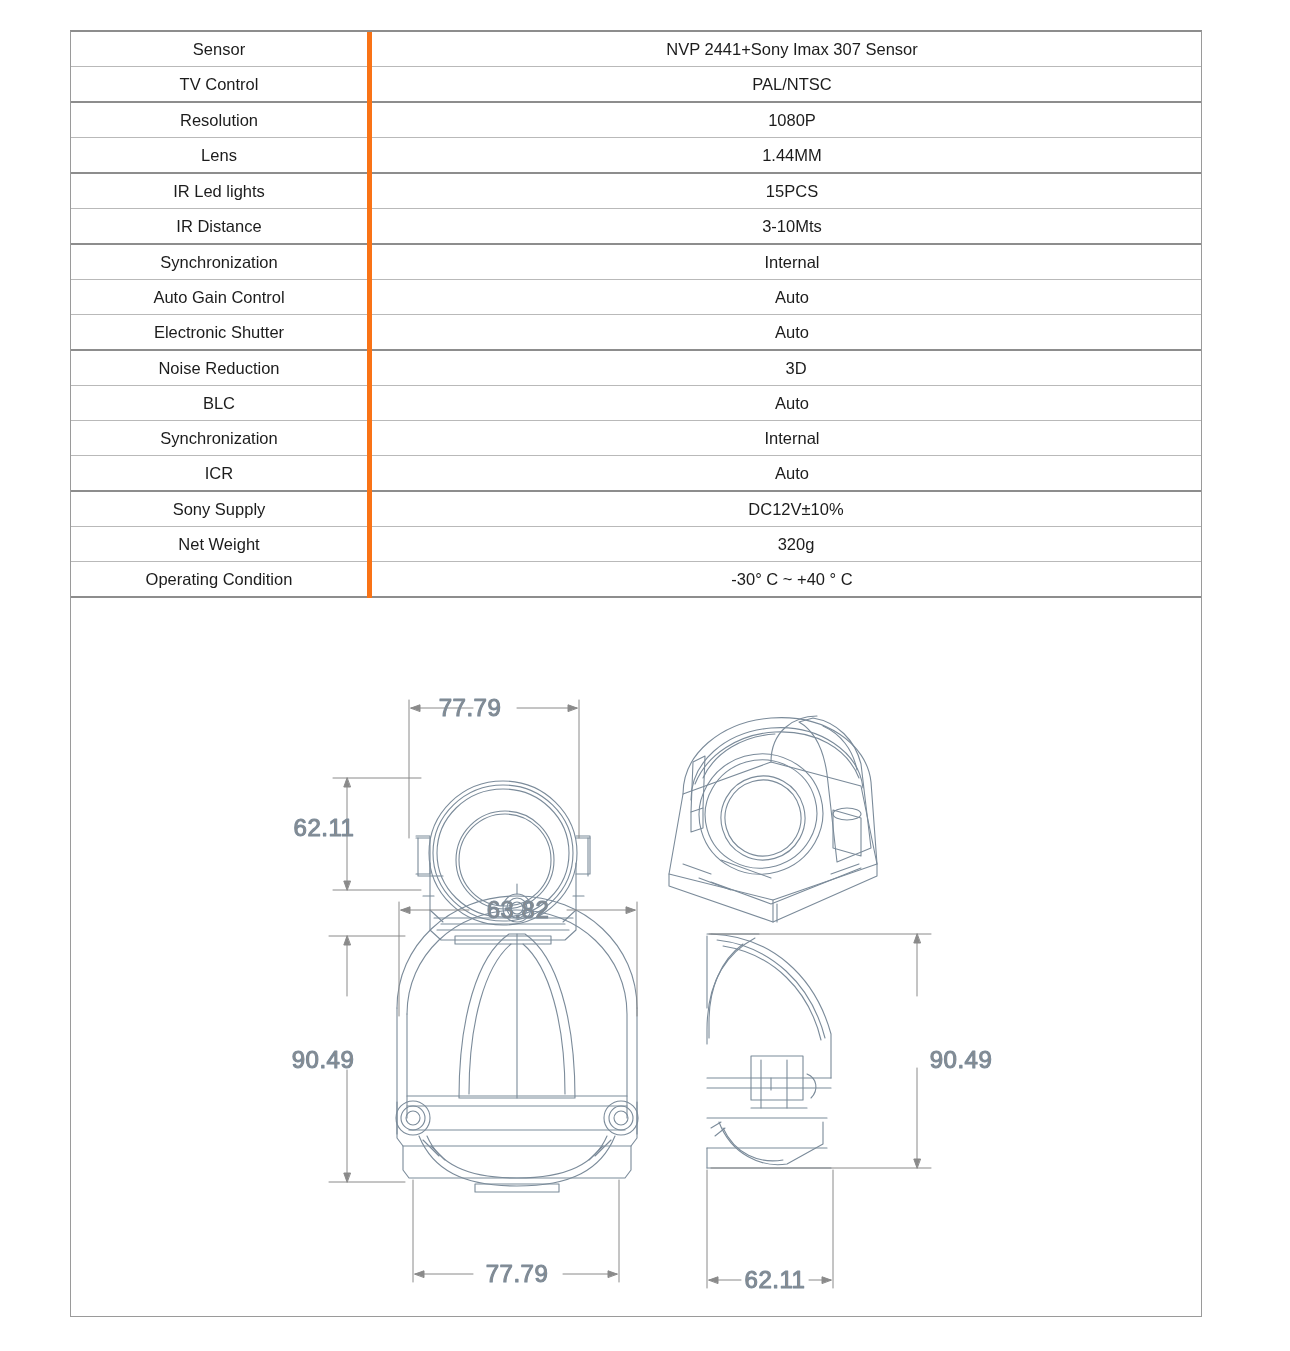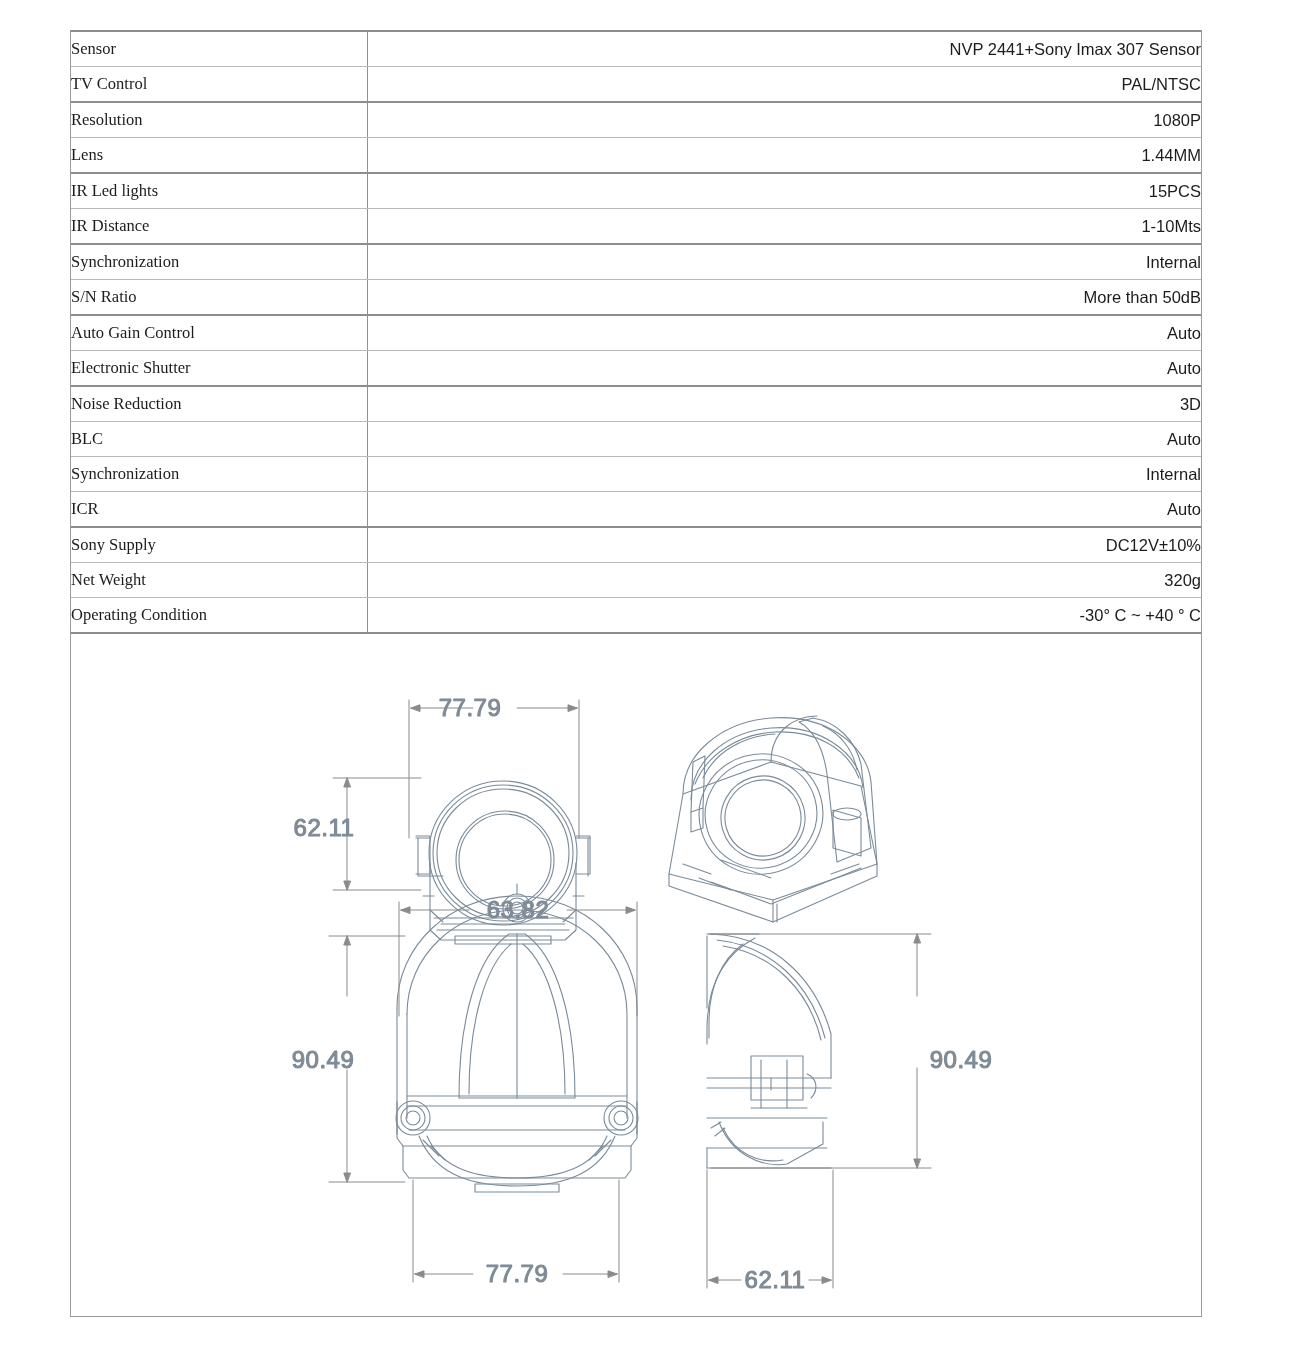--- a/index.html
+++ b/index.html
@@ -29,25 +29,25 @@
     height:34px;
     padding:0;
     vertical-align:middle;
     font-size:16.5px;
     color:#1c1c1c;
     border-bottom:1px solid #b9b9b9;
   }
   .spec-table tr.thick td{ border-bottom:2px solid #8d8d8d; }
   .spec-table td.k{
     width:296px;
-    border-right:1px solid #f97316;
-    font-family:Liberation Serif, serif;
+    text-align:center;
+    border-right:5px solid #f97316;
   }
   .spec-table td.v{
-    text-align:right;
+    text-align:center;
     padding-left:11px;
   }
   .spec-table td.v.ind{ padding-left:19px; }
 
   
   .drawing{
     position:absolute;
     left:0; top:646px; right:0; bottom:0;
     overflow:hidden;
     text-decoration:underline;
@@ -82,29 +82,25 @@
         <tr class="thick">
           <td class="k">Lens</td>
           <td class="v">1.44MM</td>
         </tr>
         <tr>
           <td class="k">IR Led lights</td>
           <td class="v">15PCS</td>
         </tr>
         <tr class="thick">
           <td class="k">IR Distance</td>
-          <td class="v">1-10Mts</td>
+          <td class="v">3-10Mts</td>
         </tr>
         <tr>
           <td class="k">Synchronization</td>
           <td class="v">Internal</td>
-        </tr>
-        <tr class="thick">
-          <td class="k">S/N Ratio</td>
-          <td class="v">More than 50dB</td>
         </tr>
         <tr>
           <td class="k">Auto Gain Control</td>
           <td class="v">Auto</td>
         </tr>
         <tr class="thick">
           <td class="k">Electronic Shutter</td>
           <td class="v">Auto</td>
         </tr>
         <tr>

